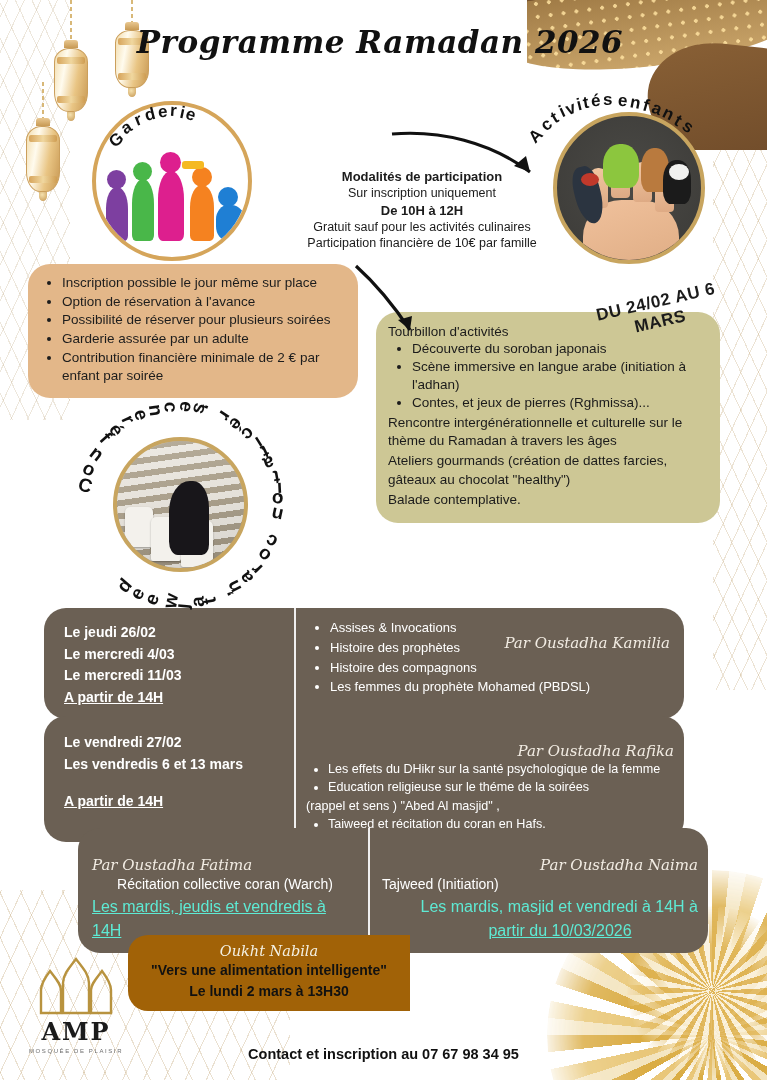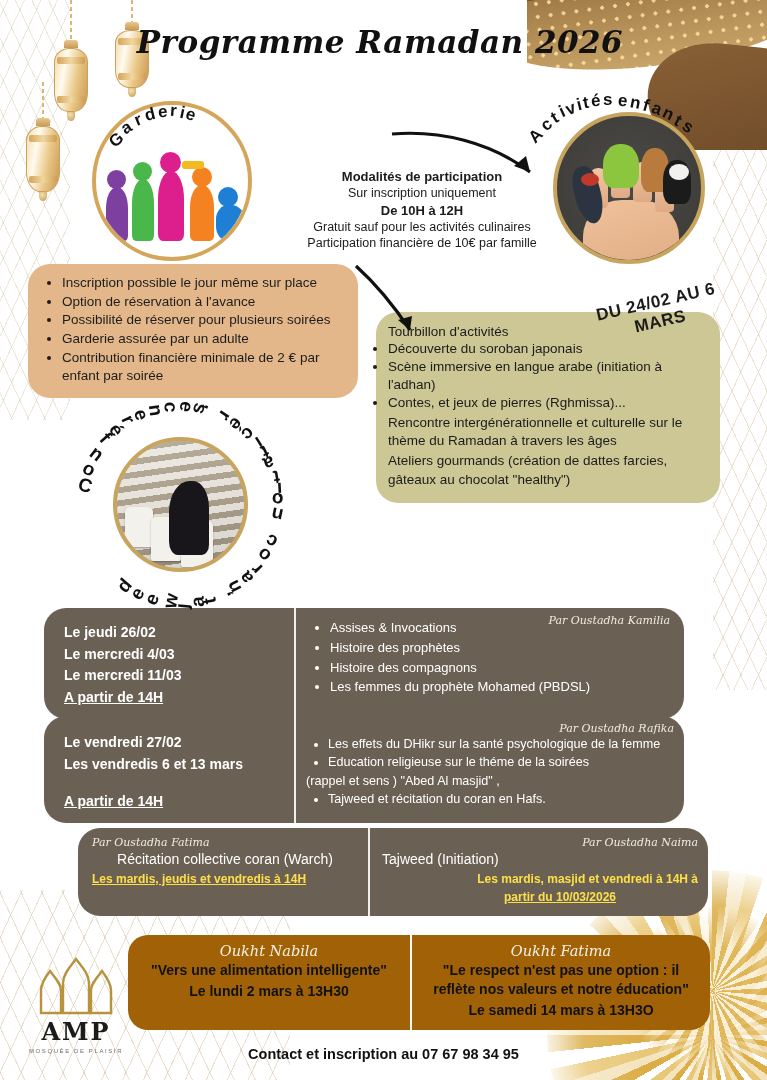--- a/index.html
+++ b/index.html
@@ -190,21 +190,21 @@
   .box-inscription ul { margin-left: 22px; }
   .box-inscription li { font-size: 13.5px; line-height: 1.38; }
 
   
   .box-tourbillon {
     position: absolute; left: 376px; top: 312px; width: 344px;
     background: #cdc795; border-radius: 22px;
     padding: 12px 14px 14px 12px; z-index: 4; color: #1b1b1b;
   }
   .box-tourbillon .head { font-size: 13.5px; }
-  .box-tourbillon ul { margin-top: 1px; }
+  .box-tourbillon ul { margin-left: 24px; margin-top: 1px; }
   .box-tourbillon li { font-size: 13.5px; line-height: 1.34; }
   .box-tourbillon .para { font-size: 13.5px; line-height: 1.34; margin-top: 2px; }
 
   .date-range {
     position: absolute; left: 578px; top: 292px; width: 160px; z-index: 8;
     transform: rotate(-13deg);
     font-weight: 700; font-size: 17px; color: #1b1b1b; text-align: center;
     line-height: 1.18; letter-spacing: .5px;
   }
 
@@ -244,35 +244,35 @@
   .row1 { left: 44px; top: 608px; }
   .row1 .panel-left { width: 250px; padding: 14px 14px 10px 20px; }
   .row1 .panel-right { width: 390px; padding: 10px 12px 10px 12px; position: relative; }
   .dline { font-weight: 700; font-size: 14px; line-height: 1.55; }
   .dline.u { text-decoration: underline; }
 
   .row1 ul, .row2 ul { margin-left: 22px; }
   .row1 li { font-size: 13px; line-height: 1.52; }
 
   .par-name {
-    font-family: "DejaVu Serif", serif; font-style: italic; font-size: 11px;
-    color: #f2ece3; white-space: nowrap;
+    font-family: "DejaVu Serif", serif; font-style: italic; font-size: 15px;
+    color: #f2ece3; white-space: nowrap; margin-top: 20px;
   }
 
   .row2 { left: 44px; top: 716px; }
   .row2 .panel-left { width: 250px; padding: 16px 14px 10px 20px; }
   .row2 .panel-right { width: 390px; padding: 6px 10px 8px 10px; }
   .row2 li { font-size: 12.6px; line-height: 1.46; }
   .row2 .plain { font-size: 12.6px; line-height: 1.46; }
 
   .row3 { left: 78px; top: 828px; }
   .row3 .panel-left { width: 290px; padding: 8px 10px 10px 14px; }
   .row3 .panel-right { width: 340px; padding: 8px 10px 10px 12px; }
   .r3-white { font-size: 14px; color: #fff; line-height: 1.5; }
-  .r3-black { font-size: 12px; color: #fde047; font-weight: 700; line-height: 1.5; }
+  .r3-black { font-size: 16px; color: #5eead4; font-weight: 400; line-height: 1.5; }
   .r3-black.u { text-decoration: underline; }
 
   
   .quote-row { position: absolute; left: 128px; top: 935px; display: flex; z-index: 5; }
   .quote { background: #a16207; }
   .q-left { width: 282px; border-radius: 20px 0 0 20px; padding: 8px 10px 12px 10px; }
   .q-right { width: 300px; border-radius: 0 20px 20px 0; border-left: 2px solid #fbfbfb; padding: 8px 12px 12px 12px; }
   .q-name {
     font-family: "DejaVu Serif", serif; font-style: italic; font-size: 14.5px;
     color: #f4f1e4; text-align: center; display: block; margin-bottom: 2px;
@@ -425,20 +425,21 @@
 
   <div class="box-tourbillon">
     <div class="head">Tourbillon d'activités</div>
     <ul>
       <li>Découverte du soroban japonais</li>
       <li>Scène immersive en langue arabe (initiation à l'adhan)</li>
       <li>Contes, et jeux de pierres (Rghmissa)...</li>
     </ul>
     <div class="para">Rencontre intergénérationnelle et culturelle sur le thème du Ramadan à travers les âges</div>
     <div class="para">Ateliers gourmands (création de dattes farcies, gâteaux au chocolat "healthy")</div>
+    <div class="para">Balade contemplative.</div>
   </div>
 
   <div class="date-range">DU 24/02 AU 6 MARS</div>
 
   <div class="circle-conf">
     <div class="conf-rows"></div>
     <div class="conf-chair" style="left:8px;  top:66px; width:28px; height:40px;"></div>
     <div class="conf-chair" style="left:34px; top:76px; width:30px; height:44px;"></div>
     <div class="conf-chair" style="left:64px; top:80px; width:32px; height:46px;"></div>
     <div class="conf-person"></div>
@@ -532,26 +533,20 @@
       <div class="r3-black u" style="text-align:center; padding-left:40px;">partir du 10/03/2026</div>
     </div>
   </div>
 
   <div class="quote-row">
     <div class="quote q-left">
       <span class="q-name">Oukht Nabila</span>
       <div class="q-text">"Vers une alimentation intelligente"</div>
       <div class="q-when">Le lundi 2 mars à 13H30</div>
     </div>
-    <div class="quote q-right">
-      <span class="q-name">Oukht Fatima</span>
-      <div class="q-text">"Le respect n'est pas une option : il</div>
-      <div class="q-text">reflète nos valeurs et notre éducation"</div>
-      <div class="q-when">Le samedi 14 mars à 13H3O</div>
-    </div>
   </div>
 
   <div class="logo">
     <svg width="86" height="60" viewBox="0 0 86 60">
       <path d="M43 4 C35 14, 30 20, 30 28 L30 58 L56 58 L56 28 C56 20, 51 14, 43 4 Z" fill="none" stroke="#b8933f" stroke-width="2.4"></path>
       <path d="M17 16 C11 24, 8 29, 8 35 L8 58 L28 58 L28 35 C28 29, 23 24, 17 16 Z" fill="none" stroke="#b8933f" stroke-width="2.4"></path>
       <path d="M69 16 C63 24, 58 29, 58 35 L58 58 L78 58 L78 35 C78 29, 75 24, 69 16 Z" fill="none" stroke="#b8933f" stroke-width="2.4"></path>
     </svg>
     <div class="amp">AMP</div>
     <div class="sub">MOSQUÉE DE PLAISIR</div>

